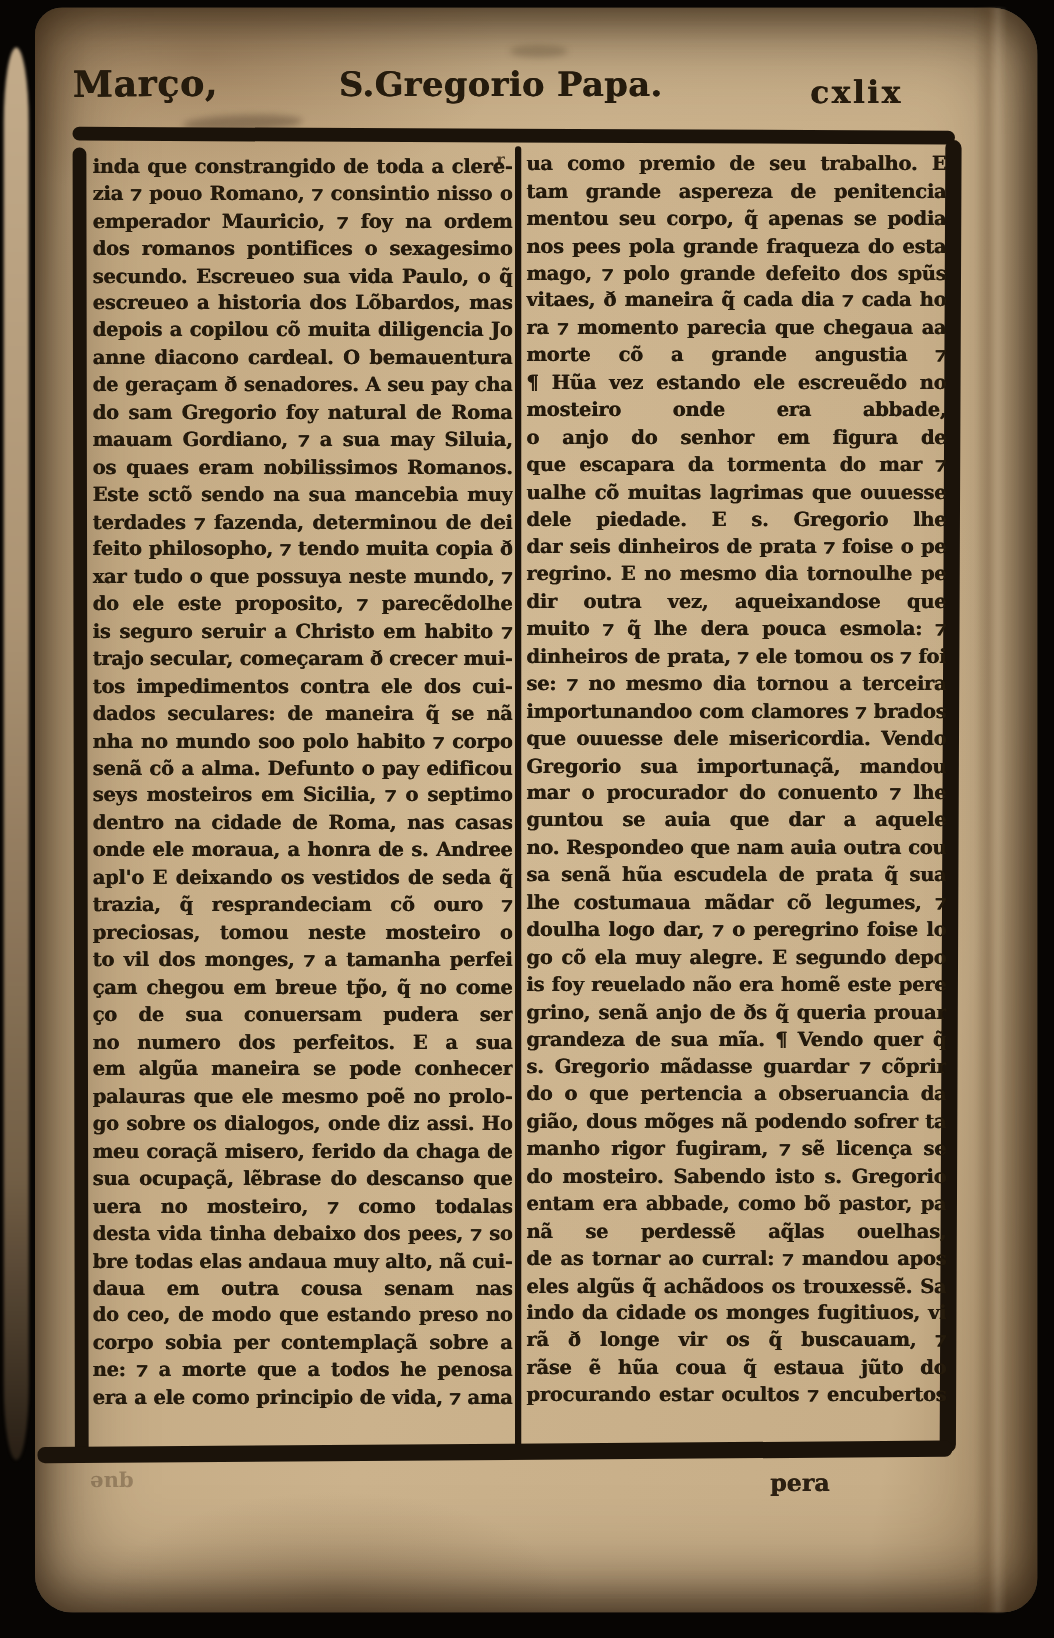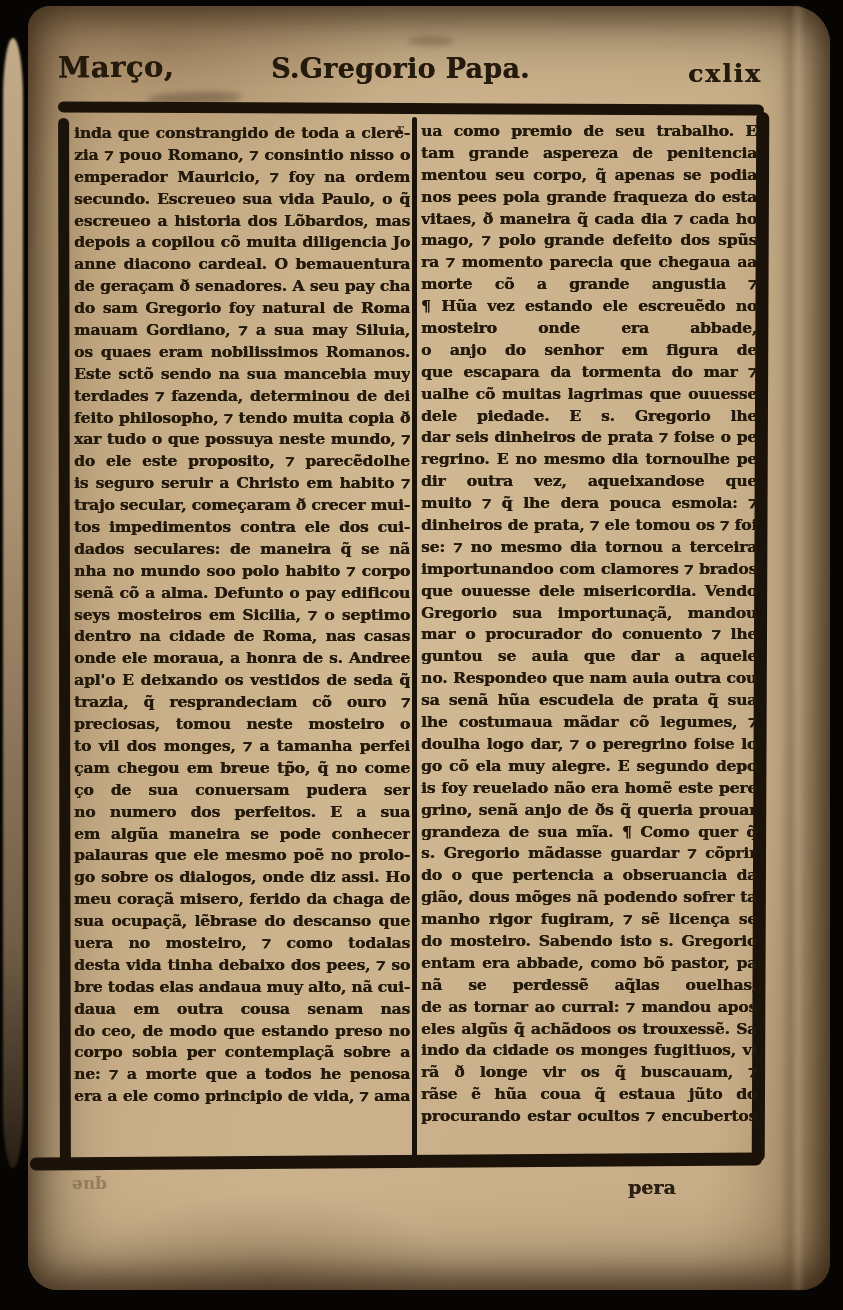--- a/index.html
+++ b/index.html
@@ -46,21 +46,21 @@
     position:absolute;left:752px;top:0;width:26px;height:1284px;
     background:linear-gradient(90deg,rgba(0,0,0,0),rgba(90,66,40,.28) 40%,rgba(230,210,175,.18) 70%,rgba(0,0,0,0));
     filter:blur(1px);
   }
   .hdr{
     position:absolute;color:#251b0d;font-weight:bold;white-space:nowrap;
     text-shadow:.4px 0 0 currentColor;
   }
   .hdr-month{left:30px;top:44px;font-size:29px;letter-spacing:.5px;transform:rotate(-.6deg);}
   .hdr-title{left:243px;top:47px;width:300px;text-align:left;font-size:27px;letter-spacing:.3px;}
-  .hdr-folio{left:660px;top:53px;font-size:25px;letter-spacing:2px;}
+  .hdr-folio{left:620px;top:53px;font-size:25px;letter-spacing:2px;}
   .rule{position:absolute;background:#1b130a;border-radius:6px;}
   .rule-top{left:30px;top:97px;width:706px;height:11px;transform:rotate(.25deg);}
   .rule-left{left:31px;top:112px;width:11px;height:1046px;transform:rotate(-.1deg);}
   .rule-center{left:384px;top:111px;width:5px;height:1046px;}
   .rule-right{left:726px;top:106px;width:13px;height:1050px;transform:rotate(.25deg);border-radius:8px;}
   .rule-bottom{left:2px;top:1149px;width:732px;height:13px;transform:rotate(-.4deg);}
   .col{
     position:absolute;width:336px;
   }
   .col-left{left:46px;top:116px;}
@@ -69,21 +69,20 @@
     height:21.9px;line-height:21.9px;overflow:hidden;
     font-size:15.6px;font-weight:bold;color:#241a0c;
     letter-spacing:-.2px;
     text-align:justify;text-align-last:justify;
     text-shadow:.35px 0 0 currentColor;
   }
   .catchword{
     position:absolute;left:588px;top:1170px;
     font-size:19px;font-weight:bold;color:#2c2012;
     text-shadow:.3px 0 0 currentColor;
-    margin-left:12px;
   }
   .show-through{
     position:absolute;left:44px;top:1170px;
     font-size:17px;font-weight:bold;color:#55422c;
     transform:rotate(180deg);opacity:.4;filter:blur(.5px);
   }
   .margin-mark{
     position:absolute;left:369px;top:115px;
     font-size:13px;font-weight:bold;color:#3a2c18;opacity:.85;
   }
@@ -108,20 +107,21 @@
   <div class="rule rule-center"></div>
   <div class="rule rule-right"></div>
   <div class="rule rule-bottom"></div>
 
   <div class="margin-mark">r</div>
 
   <div class="col col-left">
       <div class="tline">inda que constrangido de toda a clere-</div>
       <div class="tline">zia ⁊ pouo Romano, ⁊ consintio nisso o</div>
       <div class="tline">emperador Mauricio, ⁊ foy na ordem</div>
+      <div class="tline">dos romanos pontifices o sexagesimo</div>
       <div class="tline">secundo. Escreueo sua vida Paulo, o q̃</div>
       <div class="tline">escreueo a historia dos Lõbardos, mas</div>
       <div class="tline">depois a copilou cõ muita diligencia Jo</div>
       <div class="tline">anne diacono cardeal. O bemauentura</div>
       <div class="tline">de geraçam ð senadores. A seu pay cha</div>
       <div class="tline">do sam Gregorio foy natural de Roma</div>
       <div class="tline">mauam Gordiano, ⁊ a sua may Siluia,</div>
       <div class="tline">os quaes eram nobilissimos Romanos.</div>
       <div class="tline">Este sctõ sendo na sua mancebia muy p-</div>
       <div class="tline">terdades ⁊ fazenda, determinou de dei</div>
@@ -156,22 +156,22 @@
       <div class="tline">do ceo, de modo que estando preso no</div>
       <div class="tline">corpo sobia per contemplaçã sobre a car</div>
       <div class="tline">ne: ⁊ a morte que a todos he penosa lhe</div>
       <div class="tline">era a ele como principio de vida, ⁊ ama</div>
     </div>
   <div class="col col-right">
       <div class="tline">ua como premio de seu trabalho. E com</div>
       <div class="tline">tam grande aspereza de penitencia ator-</div>
       <div class="tline">mentou seu corpo, q̃ apenas se podia ter</div>
       <div class="tline">nos pees pola grande fraqueza do esta</div>
+      <div class="tline">mago, ⁊ polo grande defeito dos spũs</div>
       <div class="tline">vitaes, ð maneira q̃ cada dia ⁊ cada ho</div>
-      <div class="tline">mago, ⁊ polo grande defeito dos spũs</div>
       <div class="tline">ra ⁊ momento parecia que chegaua aa</div>
       <div class="tline">morte cõ a grande angustia ⁊ tormento.</div>
       <div class="tline">¶ Hũa vez estando ele escreuẽdo no seu</div>
       <div class="tline">mosteiro onde era abbade, appareceolhe</div>
       <div class="tline">o anjo do senhor em figura de peregrino</div>
       <div class="tline">que escapara da tormenta do mar ⁊ roga</div>
       <div class="tline">ualhe cõ muitas lagrimas que ouuesse</div>
       <div class="tline">dele piedade. E s. Gregorio lhe mandou</div>
       <div class="tline">dar seis dinheiros de prata ⁊ foise o pe</div>
       <div class="tline">regrino. E no mesmo dia tornoulhe pe</div>
@@ -184,21 +184,21 @@
       <div class="tline">Gregorio sua importunaçã, mandou cha</div>
       <div class="tline">mar o procurador do conuento ⁊ lhe pre</div>
       <div class="tline">guntou se auia que dar a aquele peregri</div>
       <div class="tline">no. Respondeo que nam auia outra cou</div>
       <div class="tline">sa senã hũa escudela de prata q̃ sua may</div>
       <div class="tline">lhe costumaua mãdar cõ legumes, ⁊ mã</div>
       <div class="tline">doulha logo dar, ⁊ o peregrino foise lo</div>
       <div class="tline">go cõ ela muy alegre. E segundo depo</div>
       <div class="tline">is foy reuelado não era homẽ este pere</div>
       <div class="tline">grino, senã anjo de ðs q̃ queria prouar a</div>
-      <div class="tline">grandeza de sua mĩa. ¶ Como quer q̃</div>
+      <div class="tline">grandeza de sua mĩa. ¶ Vendo quer q̃</div>
       <div class="tline">s. Gregorio mãdasse guardar ⁊ cõprir tu</div>
       <div class="tline">do o que pertencia a obseruancia da reli</div>
       <div class="tline">gião, dous mõges nã podendo sofrer ta</div>
       <div class="tline">manho rigor fugiram, ⁊ sẽ licença se forã</div>
       <div class="tline">do mosteiro. Sabendo isto s. Gregorio q̃</div>
       <div class="tline">entam era abbade, como bõ pastor, pa q̃</div>
       <div class="tline">nã se perdessẽ aq̃las ouelhas, trabalhou</div>
       <div class="tline">de as tornar ao curral: ⁊ mandou apos</div>
       <div class="tline">eles algũs q̃ achãdoos os trouxessẽ. Sa</div>
       <div class="tline">indo da cidade os monges fugitiuos, vi</div>

